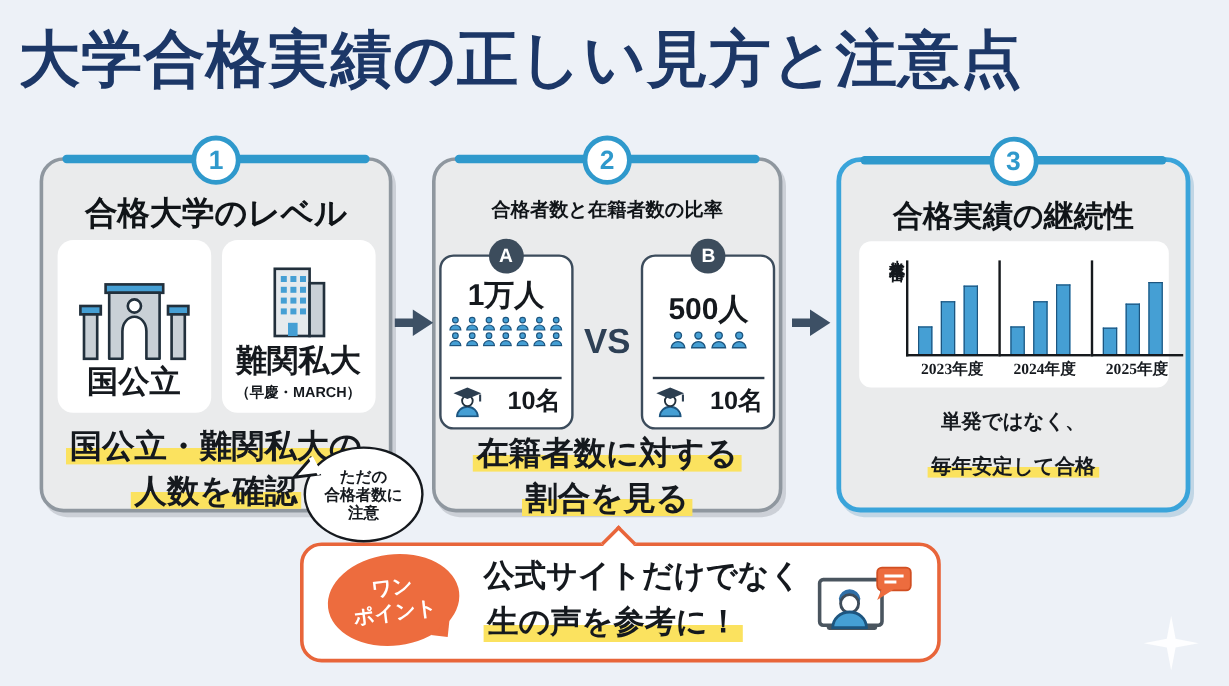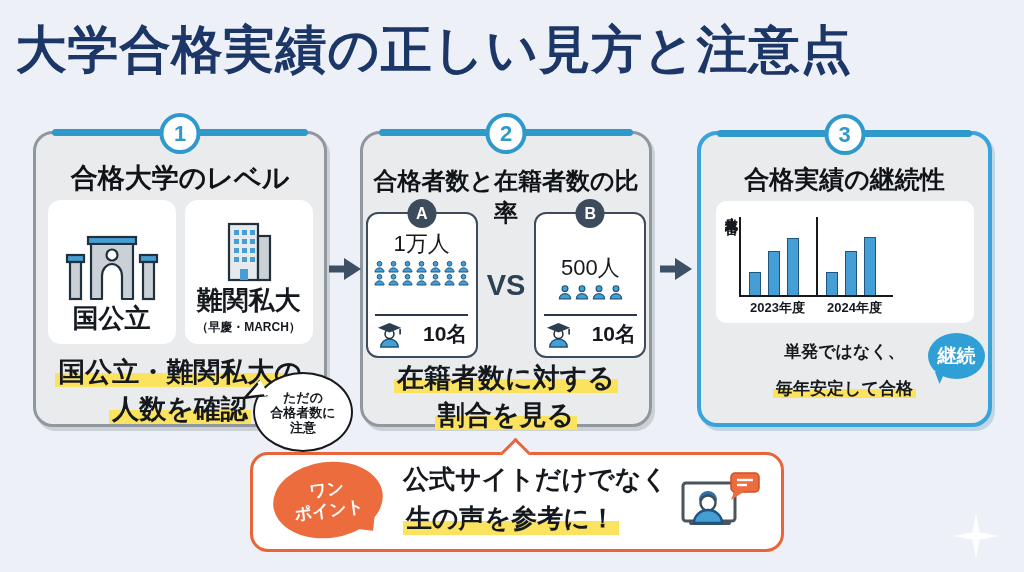--- a/index.html
+++ b/index.html
@@ -17,21 +17,21 @@
   #panel1{left:33px;width:294px;}
   #panel2{left:360px;width:292px;}
   #panel3{left:697px;width:295px;border:4px solid #3aa4da;box-shadow:3px 4px 0 rgba(120,170,200,.38);}
 
   .topbar{position:absolute;top:-5px;left:16px;right:16px;height:7px;background:#2f99cc;border-radius:4px;}
   .numcircle{position:absolute;top:-21px;left:50%;transform:translateX(-50%);
              width:33px;height:33px;background:#fff;border:4px solid #2f99cc;border-radius:50%;
              color:#2f99cc;font-size:22px;font-weight:900;display:flex;align-items:center;justify-content:center;z-index:2;}
   .phead{margin:0;position:absolute;top:26px;left:0;width:100%;text-align:center;font-weight:900;color:#101418;}
   #panel1 .phead{font-size:27px;}
-  #panel2 .phead{font-size:24px;top:31px;}
+  #panel2 .phead{font-size:16px;top:31px;}
   #panel3 .phead{font-size:25px;top:28px;}
 
   .hl{background:linear-gradient(180deg,rgba(0,0,0,0) 54%,#fbe25f 54%);padding:0 3px;}
 
   .summary{position:absolute;left:0;width:100%;text-align:center;font-weight:900;line-height:37px;}
   #panel1 .summary{top:220px;font-size:27px;}
   #panel2 .summary{top:226px;font-size:27px;}
   #panel3 .summary{top:198px;font-size:17px;}
 
   
@@ -40,32 +40,32 @@
          align-items:center;justify-content:flex-end;padding-bottom:8px;box-sizing:border-box;}
   .ulabel{font-size:26px;font-weight:900;}
   .usub{font-size:12px;font-weight:700;margin-top:1px;}
 
   
   .vsrow{position:absolute;top:78px;left:0;width:100%;display:flex;justify-content:center;align-items:center;gap:9px;}
   .ccard{position:relative;width:112px;height:146px;background:#fff;border:2.5px solid #3c4c5c;border-radius:12px;
          display:flex;flex-direction:column;align-items:center;box-sizing:border-box;padding-bottom:8px;}
   .cbadge{position:absolute;top:-15px;left:50%;transform:translateX(-50%);width:29px;height:29px;border-radius:50%;
           background:#3c4c5c;color:#fff;font-weight:900;font-size:16px;display:flex;align-items:center;justify-content:center;}
-  .ccount{font-size:22px;font-weight:400;margin-top:15px;}
-  .ccard.cardB .ccount{margin-top:39px;}
+  .ccount{font-size:25px;font-weight:700;margin-top:15px;}
+  .ccard.cardB .ccount{margin-top:27px;}
   .people{display:flex;flex-direction:column;align-items:center;gap:0px;margin-top:1px;}
   .person-row{display:flex;gap:1px;}
   .cdivider{width:86%;border-top:2.5px solid #2c3a49;margin-top:auto;}
   .cbottom{display:flex;align-items:center;gap:20px;margin-top:4px;}
   .cgrad-label{font-size:21px;font-weight:900;}
   .vs{font-size:29px;font-weight:900;color:#2e4055;}
 
   
   .chartcard{position:absolute;top:66px;left:15px;width:258px;height:122px;background:#fff;border-radius:10px;
-             display:flex;align-items:flex-end;padding:8px 6px 6px 8px;box-sizing:border-box;}
+             display:flex;align-items:flex-end;padding:8px 6px 6px 24px;box-sizing:border-box;font-family:Liberation Serif, serif;}
   .ylab{writing-mode:vertical-rl;text-orientation:upright;font-size:13px;font-weight:900;line-height:15px;
         height:86px;margin-bottom:20px;letter-spacing:-1px;}
   .cgroup{display:flex;flex-direction:column;width:77px;flex:0 0 auto;}
   .cbars{display:flex;align-items:flex-end;gap:7px;height:80px;border-left:2px solid #16191d;border-bottom:2px solid #16191d;
          padding-left:8px;box-sizing:border-box;}
   .cbar{width:12px;box-sizing:border-box;border:1.5px solid #1d557f;border-bottom:none;}
   .cyear{font-size:13px;font-weight:700;text-align:center;margin-top:2px;white-space:nowrap;}
 
   .keizoku{position:absolute;top:198px;left:227px;width:57px;height:46px;background:#2f9fd6;border-radius:50%;
            color:#fff;font-size:19px;font-weight:900;display:flex;align-items:center;justify-content:center;z-index:3;}
@@ -310,28 +310,35 @@
             <div class="cyear">2023年度</div>
           </div>
           <div class="cgroup">
             <div class="cbars">
               <div class="cbar" style="height: 23.4px; background: rgb(69, 159, 212); border-color: rgb(29, 85, 127);"></div>
               <div class="cbar" style="height: 44.46px; background: rgb(69, 159, 212); border-color: rgb(29, 85, 127);"></div>
               <div class="cbar" style="height: 58.5px; background: rgb(69, 159, 212); border-color: rgb(29, 85, 127);"></div>
             </div>
             <div class="cyear">2024年度</div>
           </div>
+          <div class="cgroup">
+            <div class="cbars">
+              <div class="cbar" style="height: 21.84px; background: rgb(69, 159, 212); border-color: rgb(29, 85, 127);"></div>
+              <div class="cbar" style="height: 42.12px; background: rgb(69, 159, 212); border-color: rgb(29, 85, 127);"></div>
+              <div class="cbar" style="height: 60.06px; background: rgb(69, 159, 212); border-color: rgb(29, 85, 127);"></div>
+            </div>
+            <div class="cyear">2025年度</div>
+          </div>
         </div>
     </div>
 
     <div class="summary">
       <span>単発ではなく、</span><br>
       <span class="hl">毎年安定して合格</span>
     </div>
-    <div class="keizoku">継続</div>
   </section>
 
   <div class="notebubble">
     <svg class="notetail" width="24" height="22" viewBox="0 0 24 22">
       <path d="M23 3 L2 11 L23 19" fill="#ffffff" stroke="#15191e" stroke-width="2.5" stroke-linejoin="round"></path>
       <rect x="20" y="3" width="4" height="16" fill="#ffffff"></rect>
     </svg>
     <span>ただの</span>
     <span>合格者数に</span>
     <span>注意</span>

